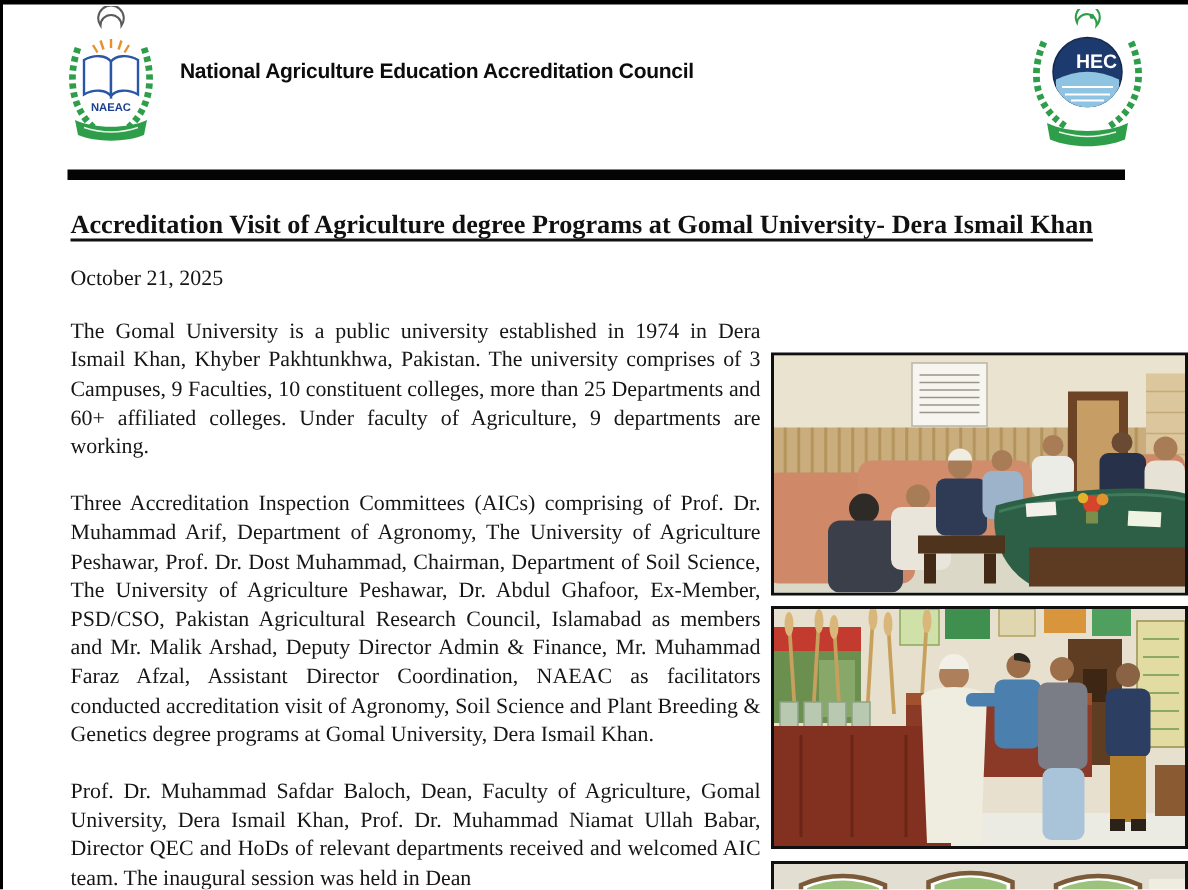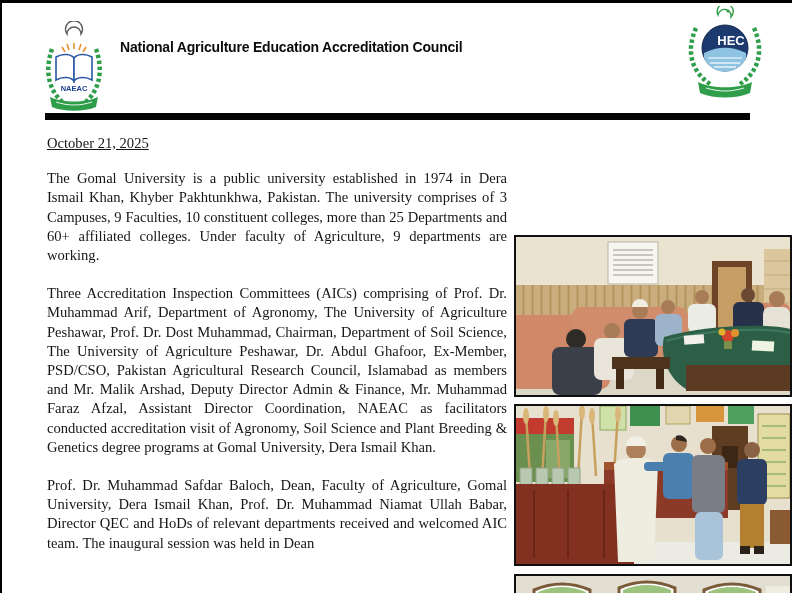--- a/index.html
+++ b/index.html
@@ -10,21 +10,21 @@
     background:#ffffff;
     border-top:3px solid #000;
     border-left:2px solid #000;
     overflow:hidden;
     font-family:"Liberation Serif", serif;
     color:#1b1b1b;
   }
   
   .doc-header { position:relative; height:110px; }
   .logo { position:absolute; }
-  .logo-naeac { left:38px; top:18px; width:68px; height:94px; }
+  .logo-naeac { left:38px; top:1px; width:68px; height:94px; }
   .logo-hec  { right:26px; top:3px; width:82px; height:94px;text-align:right; }
   .org-title {
     position:absolute; left:118px; right:130px; top:36px;
     text-align:left;
     font-family:"Liberation Sans", sans-serif;
     font-weight:700; font-size:14px; color:#0c0c0c;
     letter-spacing:-0.2px;
     white-space:nowrap;
   }
   .header-rule {
@@ -42,21 +42,21 @@
     text-decoration-thickness:1.5px;
     color:#111;
   }
   .text-col {
     margin:14px 0 0 45px;
     width:460px;
     font-size:14.6px; line-height:19.2px;
     text-align:justify;
     color:#161616;
   }
-  .date-line { text-align:left;text-decoration:underline; }
+  .date-line { text-align:left; }
   .text-col p.body-para { margin:16px 0 19px 0; }
   .text-col p.body-para:first-of-type { margin-top:0; }
   
   .photo-col {
     position:absolute; left:512px; top:232px; width:280px;
   }
   .photo {
     width:278px; border:2px solid #101010; background:#fff;
     margin-bottom:7px;
   }
@@ -125,20 +125,21 @@
 
         <path d="M14 76 C28 83 54 83 68 76 L66 87 C52 93 30 93 16 87 Z" fill="#2f9e4a"></path>
         <path d="M22 82 C36 86 46 86 60 82" stroke="#e9f5ec" stroke-width="1" fill="none"></path>
       </svg>
     </div>
   </header>
 
   <div class="header-rule"></div>
 
   <main>
+    <h2 class="article-heading">Accreditation Visit of Agriculture degree Programs at Gomal University- Dera Ismail Khan</h2>
 
     <div class="text-col">
       <p class="date-line">October 21, 2025</p>
       <p class="body-para">The Gomal University is a public university established in 1974 in Dera Ismail Khan, Khyber Pakhtunkhwa, Pakistan. The university comprises of 3 Campuses, 9 Faculties, 10 constituent colleges, more than 25 Departments and 60+ affiliated colleges. Under faculty of Agriculture, 9 departments are working.</p>
       <p class="body-para">Three Accreditation Inspection Committees (AICs) comprising of Prof. Dr. Muhammad Arif, Department of Agronomy, The University of Agriculture Peshawar, Prof. Dr. Dost Muhammad, Chairman, Department of Soil Science, The University of Agriculture Peshawar, Dr. Abdul Ghafoor, Ex-Member, PSD/CSO, Pakistan Agricultural Research Council, Islamabad as members and Mr. Malik Arshad, Deputy Director Admin &amp; Finance, Mr. Muhammad Faraz Afzal, Assistant Director Coordination, NAEAC as facilitators conducted accreditation visit of Agronomy, Soil Science and Plant Breeding &amp; Genetics degree programs at Gomal University, Dera Ismail Khan.</p>
       <p class="body-para">Prof. Dr. Muhammad Safdar Baloch, Dean, Faculty of Agriculture, Gomal University, Dera Ismail Khan, Prof. Dr. Muhammad Niamat Ullah Babar, Director QEC and HoDs of relevant departments received and welcomed AIC team. The inaugural session was held in Dean</p>
     </div>
 
     <aside class="photo-col">
 

